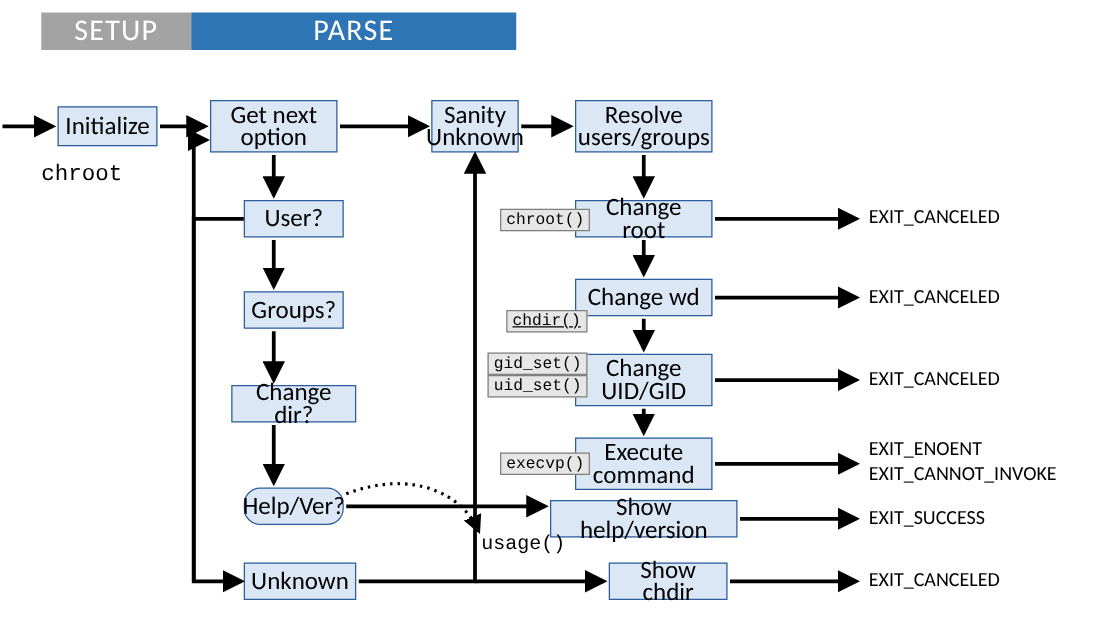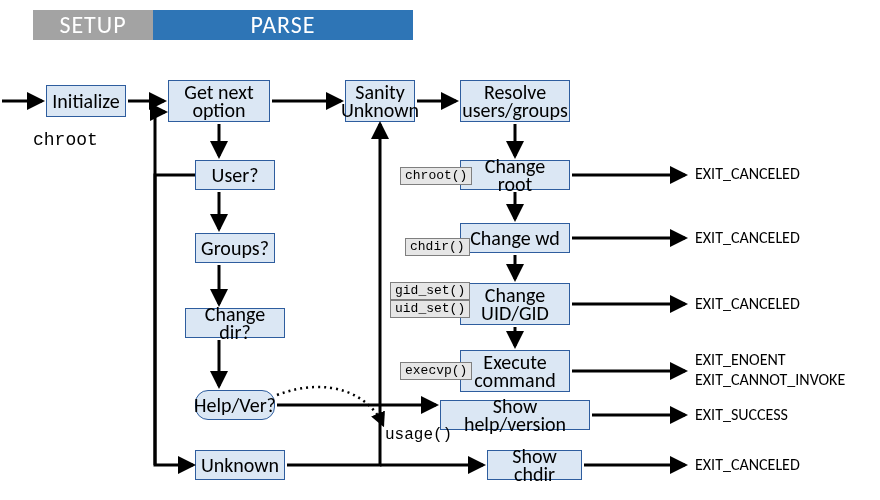--- a/index.html
+++ b/index.html
@@ -47,21 +47,21 @@
   <div class="box" style="top:450px; left:195px; width:90px; height:30px;">Unknown</div>
 
   <div class="box" style="top:160px; left:460px; width:110px; height:30px;">Change root</div>
   <div class="box" style="top:223px; left:460px; width:110px; height:30px;">Change wd</div>
   <div class="box" style="top:283px; left:460px; width:110px; height:42px;">Change UID/GID</div>
   <div class="box" style="top:400px; left:440px; width:150px; height:30px;">Show help/version</div>
   <div class="box" style="top:350px; left:460px; width:110px; height:42px;">Execute command</div>
   <div class="box" style="top:450px; left:487px; width:95px; height:30px;">Show chdir</div>
 
   <div class="chip" style="top:167px; left:400px;">chroot()</div>
-  <div class="chip" style="top:238px; left:405px;">chdir()</div>
+  <div class="chip" style="top:248px; left:405px;text-decoration:underline;">chdir()</div>
   <div class="chip" style="top:282px; left:390px;">gid_set()</div>
   <div class="chip" style="top:300px; left:390px;">uid_set()</div>
   <div class="chip" style="top:362px; left:400px;">execvp()</div>
 
   <div class="label mono" style="top:425px; left:385px; font-size:16px;">usage()</div>
 
   <div class="label" style="top:164px; left:695px;">EXIT_CANCELED</div>
   <div class="label" style="top:228px; left:695px;">EXIT_CANCELED</div>
   <div class="label" style="top:294px; left:695px;">EXIT_CANCELED</div>
   <div class="label" style="top:350px; left:695px;">EXIT_ENOENT

